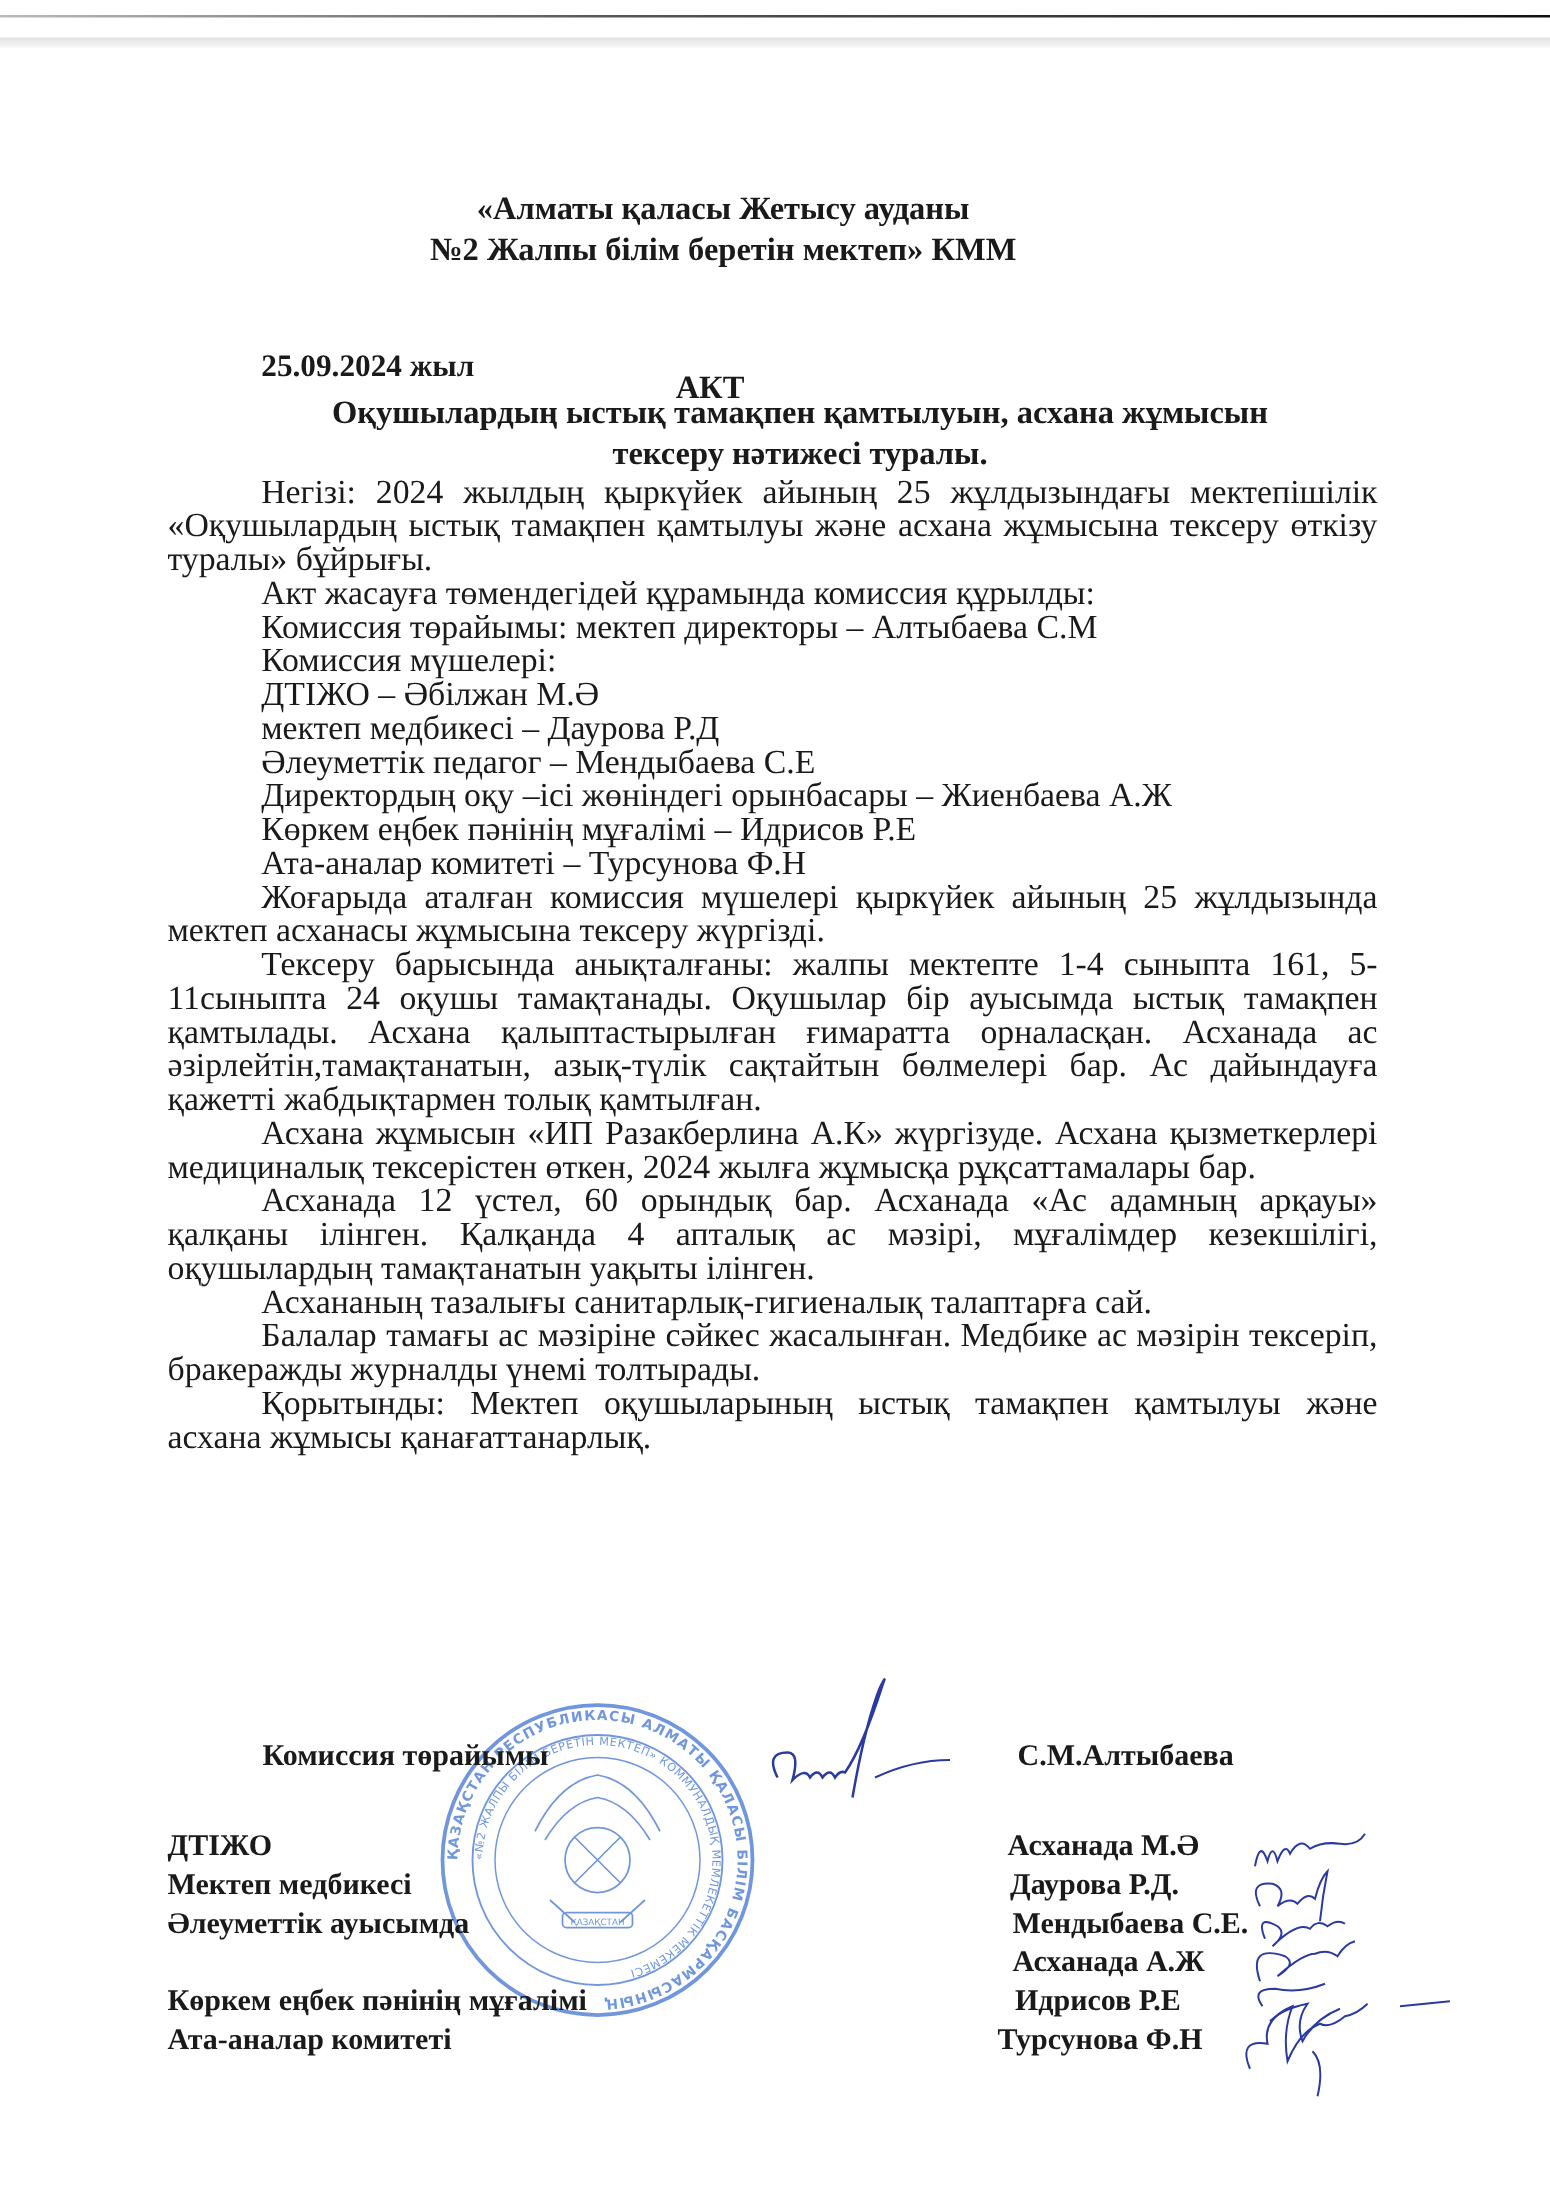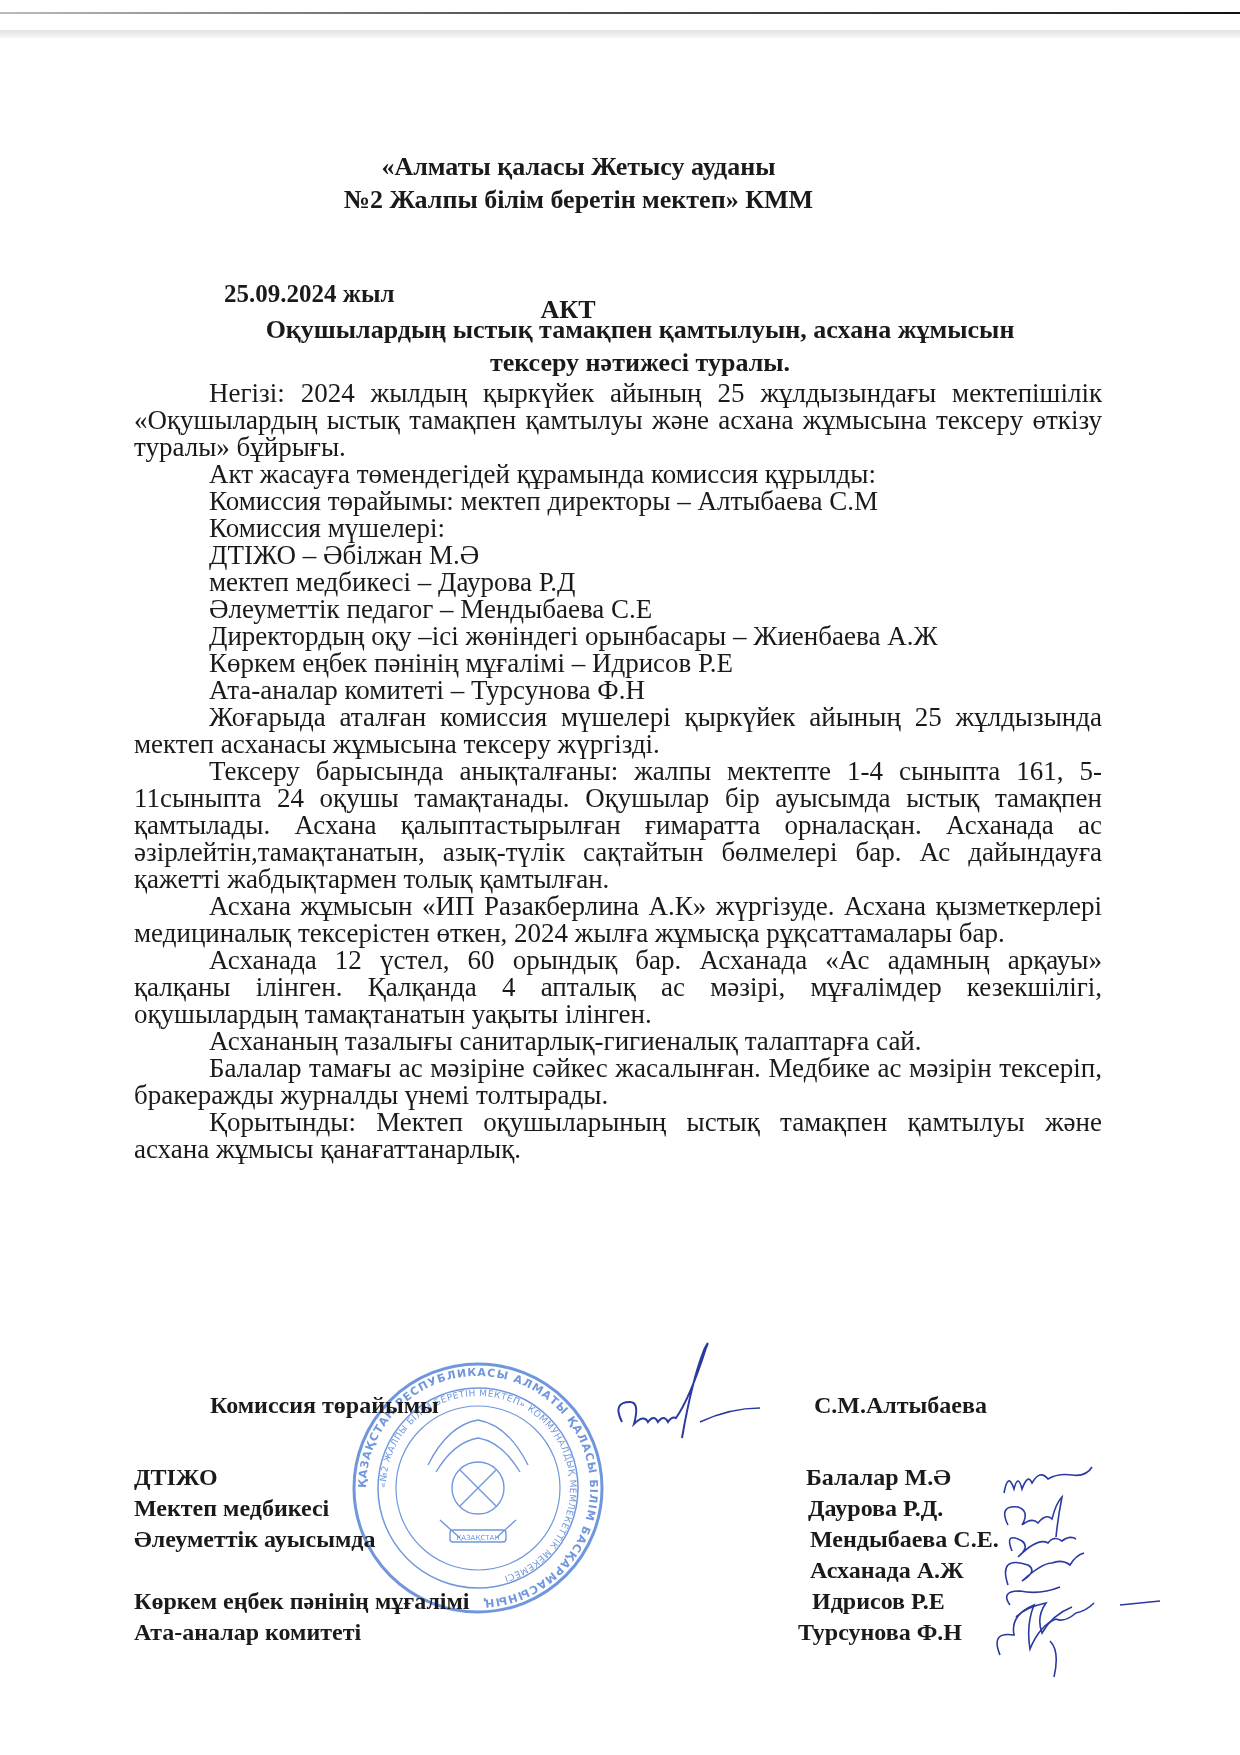--- a/index.html
+++ b/index.html
@@ -5,21 +5,21 @@
   html, body { margin: 0; padding: 0; }
   body {
     width: 1240px; height: 1755px; background: #ffffff; position: relative; overflow: hidden;
     font-family: "Liberation Serif", "DejaVu Serif", serif; color: #1a1a1a;
   }
   .top-rule { position: absolute; left: 0; top: 12px; width: 1240px; height: 2px; background: linear-gradient(90deg,#bbb,#555 40%,#222 90%,#111); }
   .top-shade { position: absolute; left: 0; top: 30px; width: 1240px; height: 8px; background: linear-gradient(180deg,#d6d6d6,#f4f4f4); opacity: .7; }
 
   .header { position: absolute; left: 0; top: 150px; width: 1117px; text-align: center; font-weight: bold; font-size: 26px; line-height: 33px; padding-left: 40px; box-sizing: border-box; }
   .act-title { position: absolute; left: 0; top: 247px; width: 1016px; text-align: center; font-weight: bold; font-size: 26px; padding-left: 120px; box-sizing: border-box; margin-top: 48px; }
-  .act-date { position: absolute; left: 224px; top: 280px; font-weight: bold; font-size: 25px; }
+  .act-date { position: absolute; left: 209px; top: 280px; font-weight: bold; font-size: 25px; }
   .subject { position: absolute; left: 0; top: 313px; width: 1240px; text-align: center; font-weight: bold; font-size: 26px; line-height: 33px; padding-left: 40px; box-sizing: border-box; }
 
   .body-text { position: absolute; left: 134px; top: 380px; width: 968px; font-size: 27px; line-height: 27px; }
   .body-text p { margin: 0; }
   .justify { text-align: justify; text-align-last: left; }
   .indent { text-indent: 75px; }
   .plain { padding-left: 75px; }
 
   .signatures { position: absolute; left: 134px; top: 1392px; width: 968px; font-weight: bold; font-size: 24px; }
   .sig-row { position: absolute; left: 0; width: 968px; height: 30px; }
@@ -100,21 +100,21 @@
   <path d="M100,92 q30,-14 60,-14" fill="none" stroke="#2a3aa0" stroke-width="1.6"></path>
 </svg>
 
 <div class="signatures">
   <div class="sig-row chair" style="top:0px;">
     <span class="sig-role">Комиссия төрайымы</span>
     <span class="sig-name">С.М.Алтыбаева</span>
   </div>
   <div class="sig-row" style="top:72px;">
     <span class="sig-role">ДТІЖО</span>
-    <span class="sig-name">Балалар М.Ә</span>
+    <span class="sig-name">Асханада М.Ә</span>
   </div>
   <div class="sig-row" style="top:103px;">
     <span class="sig-role">Мектеп медбикесі</span>
     <span class="sig-name" style="left:674px;">Даурова Р.Д.</span>
   </div>
   <div class="sig-row" style="top:134px;">
     <span class="sig-role">Әлеуметтік ауысымда</span>
     <span class="sig-name" style="left:676px;text-align:right;">Мендыбаева С.Е.</span>
   </div>
   <div class="sig-row" style="top:165px;">

